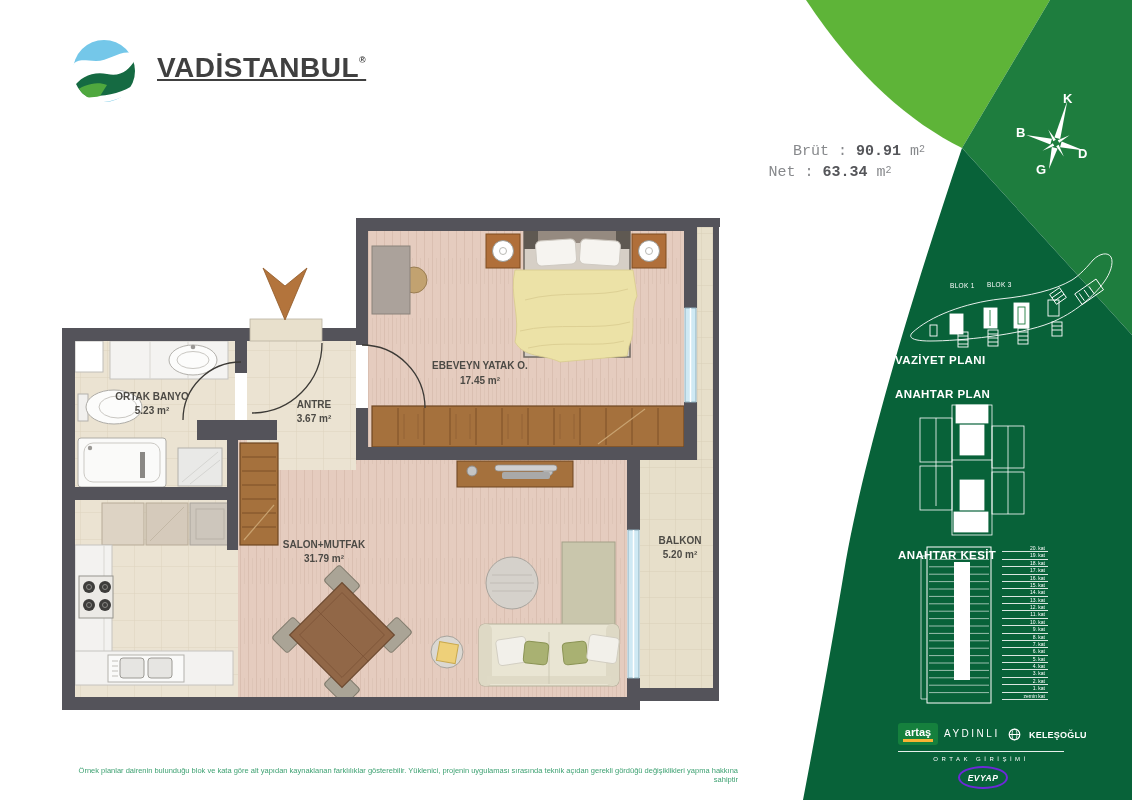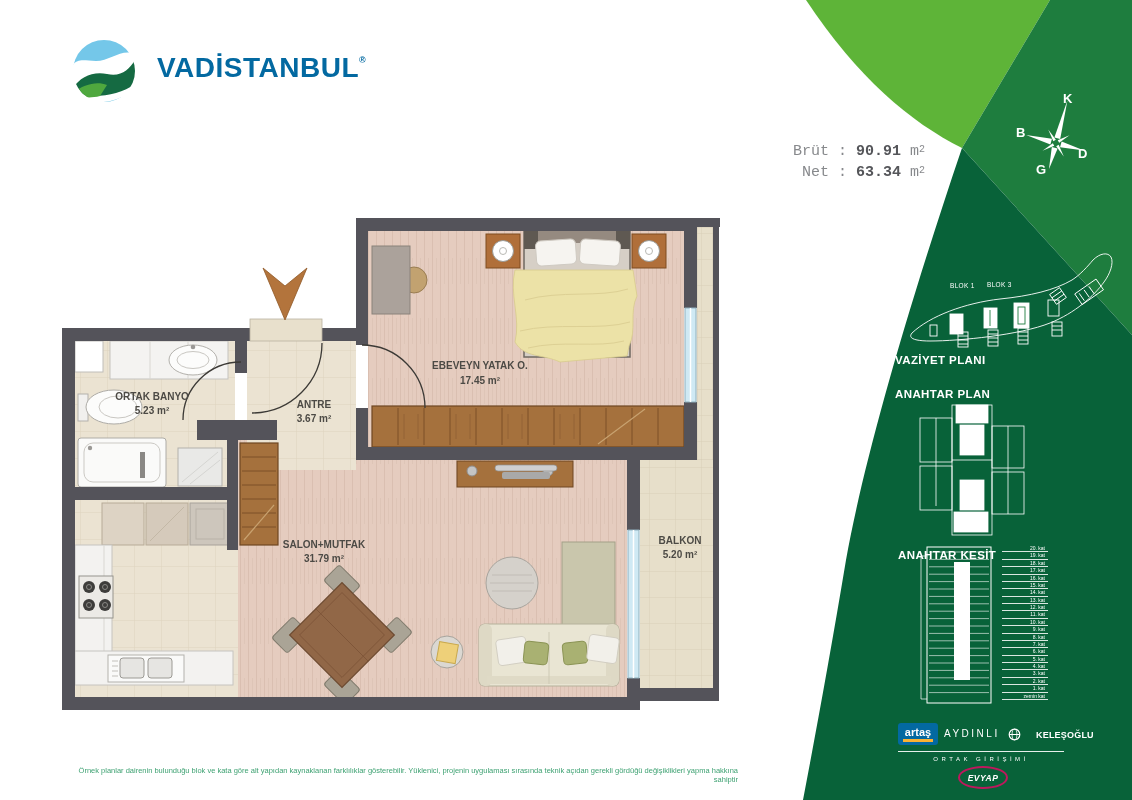--- a/index.html
+++ b/index.html
@@ -2,46 +2,46 @@
 <html><head>
 <meta charset="utf-8">
 <style>
   html,body{margin:0;padding:0;}
   body{width:1132px;height:800px;position:relative;background:#ffffff;overflow:hidden;
        font-family:"Liberation Sans", sans-serif;}
   svg{position:absolute;left:0;top:0;}
   svg text{font-family:"Liberation Sans", sans-serif;}
   .abs{position:absolute;}
   
-  .brand-text{left:157px;top:52px;font-size:28px;font-weight:bold;color:#0369a1;letter-spacing:.5px;}
+  .brand-text{left:157px;top:52px;font-size:28px;font-weight:bold;color:#404040;letter-spacing:.5px;text-decoration:underline;}
   .brand-text sup{font-size:9px;vertical-align:14px;}
   
   .unit-block{left:735px;top:134px;width:190px;text-align:right;}
   .unit-title{font-size:47px;font-weight:bold;color:#66676a;line-height:1;letter-spacing:1px;}
   .area-line{margin-top:9px;font-size:15px;color:#87898c;font-family:Liberation Mono, monospace;}
   .area-line b{color:#55565a;}
   .area-line .u2{font-size:10px;vertical-align:3px;}
   .compass-letter{font-size:13px;font-weight:bold;color:#fff;}
   .panel-title{width:160px;font-weight:bold;font-size:11.5px;color:#fff;letter-spacing:.4px;}
   .blok-label{font-size:6.5px;color:#fff;letter-spacing:.3px;}
   
   .floors{left:1002px;top:545px;width:46px;}
   .floor-row{height:7.38px;line-height:7.2px;font-size:5px;color:#fff;text-align:right;
              padding-right:3px;border-bottom:1px solid rgba(255,255,255,.85);box-sizing:border-box;}
   
-  .artas-box{left:898px;top:723px;width:40px;height:22px;background:#0369a1;border-radius:3px;
+  .artas-box{left:898px;top:723px;width:40px;height:22px;background:#15803d;border-radius:3px;
              display:flex;flex-direction:column;align-items:center;justify-content:center;}
   .artas-box span{color:#fff;font-size:11px;font-weight:bold;line-height:11px;}
   .artas-bar{width:30px;height:2.5px;background:#f9b233;margin-top:1.5px;}
   .aydinli{left:944px;top:728px;font-size:10px;color:#fff;letter-spacing:2.5px;font-weight:400;}
-  .kelesoglu{left:1008px;top:728px;display:flex;align-items:center;gap:15px;color:#fff;
+  .kelesoglu{left:1008px;top:728px;display:flex;align-items:center;gap:8px;color:#fff;
              font-size:9px;font-weight:bold;letter-spacing:.2px;}
   .partner-line{left:898px;top:751px;width:166px;height:1px;background:rgba(255,255,255,.9);}
   .joint{left:898px;top:756px;width:166px;text-align:center;font-size:6px;color:#fff;letter-spacing:3.5px;}
-  .evyap{left:958px;top:766px;width:46px;height:19px;border:2px solid #be185d;border-radius:50%;
+  .evyap{left:958px;top:766px;width:46px;height:19px;border:2px solid #6d28d9;border-radius:50%;
          display:flex;align-items:center;justify-content:center;color:#fff;
          font-size:8.5px;font-weight:bold;font-style:italic;letter-spacing:.5px;}
   
   .disclaimer{left:62px;top:766px;width:676px;text-align:right;font-size:7.5px;color:#3fa273;}
 </style>
 </head>
 <body>
 
 <svg width="1132" height="800" viewBox="0 0 1132 800">
   <defs>
@@ -344,21 +344,21 @@
 </svg>
 
 <div class="abs brand-text"><span>VADİSTANBUL</span><sup>®</sup></div>
 
 <div class="abs unit-block">
   <div class="area-line">
     <span>Brüt :</span>
     <b>90.91</b>
     <span>m</span><span class="u2">2</span>
   </div>
-  <div class="area-line" style="margin-top:4px;">
+  <div class="area-line" style="margin-top:4px;text-align:center;">
     <span>Net :</span>
     <b>63.34</b>
     <span>m</span><span class="u2">2</span>
   </div>
 </div>
 
 <span class="abs compass-letter" style="left:1063px;top:91px;">K</span>
 <span class="abs compass-letter" style="left:1016px;top:125px;">B</span>
 <span class="abs compass-letter" style="left:1078px;top:146px;">D</span>
 <span class="abs compass-letter" style="left:1036px;top:162px;">G</span>

